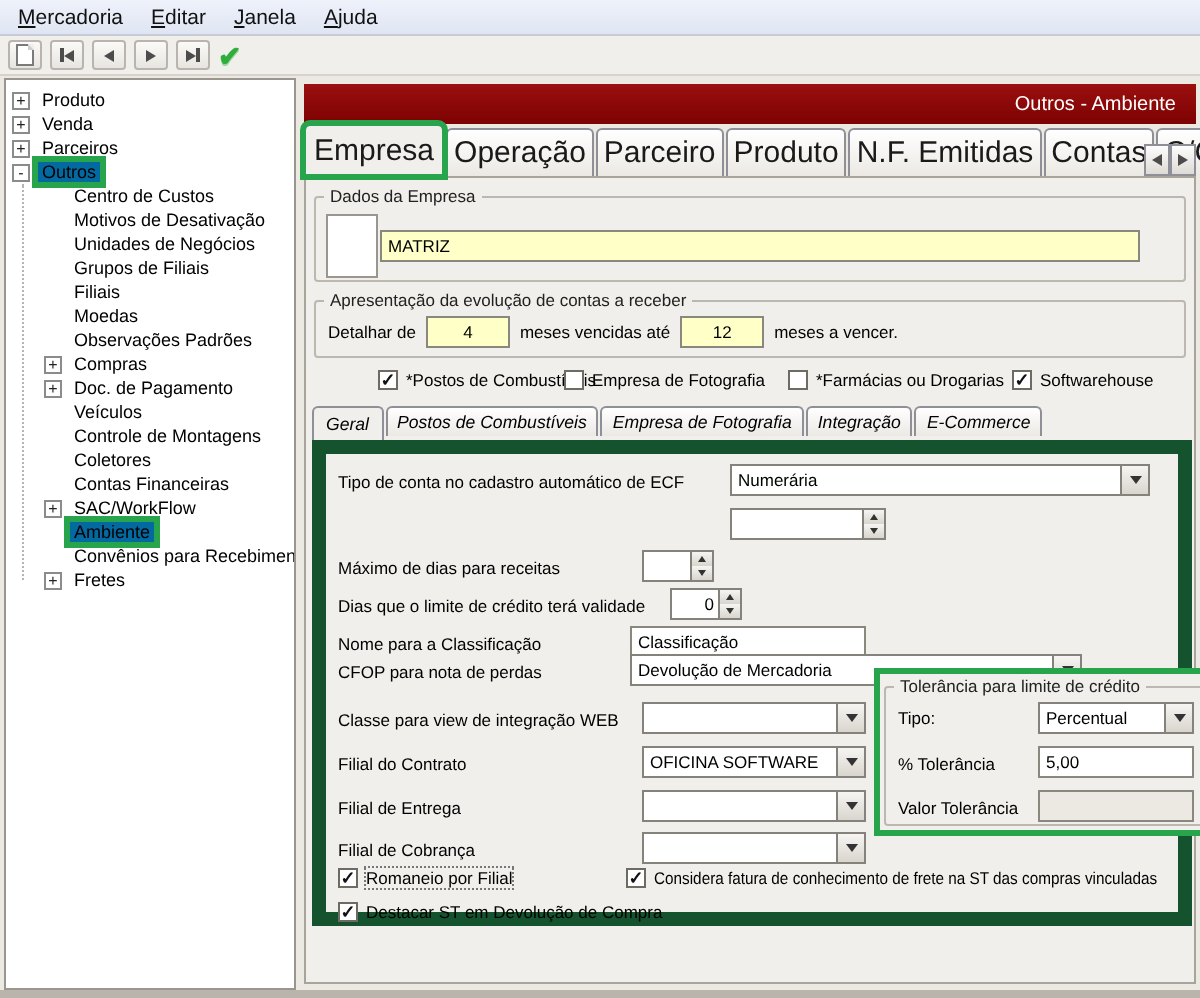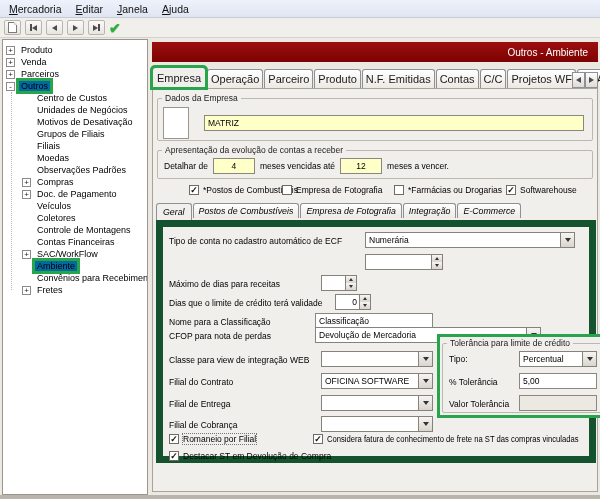--- a/index.html
+++ b/index.html
@@ -45,41 +45,41 @@
   .tree-children::before{ content:""; position:absolute; left:8px; top:0; bottom:6px;
     border-left:1px dotted #b5b5b5; }
 
   
   .main{ position:absolute; left:152px; top:40px; width:446px; height:452px; }
   .titlebar{ position:absolute; left:0; top:2px; width:446px; height:20px;
     background:linear-gradient(#9b0f0f,#7d0202); color:#fff; font-size:10px;
     display:flex; align-items:center; justify-content:flex-end; padding-right:10px; }
 
   .tabstrip{ position:absolute; left:0; top:28px; width:446px; height:20px; display:flex; align-items:flex-end; }
-  .tab{ font-size:11px; padding:3px 3px; border:1px solid #8f8f98; border-bottom:none;
+  .tab{ font-size:15px; padding:3px 3px; border:1px solid #8f8f98; border-bottom:none;
     border-radius:3px 3px 0 0; background:linear-gradient(#ffffff,#ece9e4); margin-right:1px;
     white-space:nowrap; color:#1a1a1a; }
   .tab.active{ background:#f1efec; outline:3px solid #27a44c; outline-offset:-1px; padding:4px 4px; position:relative; z-index:3; }
   .tabscroll{ position:absolute; right:0; bottom:0; display:flex; }
   .sbtn{ width:13px; height:16px; border:1px solid #8f8f98; background:linear-gradient(#fdfdfc,#dedbd5);
     display:flex; align-items:center; justify-content:center; }
   .sbtn .tri-l,.sbtn .tri-r{ border-top-width:3px; border-bottom-width:3px; }
 
   .tabpage{ position:absolute; left:0; top:48px; width:446px; height:404px;
     background:#f1efec; border:1px solid #a8a49c; }
 
   fieldset{ border:1px solid #bcb8af; border-radius:2px; }
   legend{ font-size:8.5px; padding:0 3px; margin-left:4px; color:#222; }
 
   .fs-dados{ position:absolute; left:4px; top:4px; width:436px; height:48px; }
   .logo-box{ position:absolute; left:5px; top:4px; width:26px; height:32px; background:#fff; border:1px solid #9a968f; }
   .inp{ border:1px solid #8a877f; background:#fff; font-size:8.5px; height:16px; padding:0 3px;
     font-family:"Liberation Sans",sans-serif; }
   .yellow{ background:#ffffc8; }
-  .matriz{ position:absolute; left:32px; top:12px; width:380px;margin-left:14px; }
+  .matriz{ position:absolute; left:32px; top:12px; width:380px; }
 
   .fs-evo{ position:absolute; left:4px; top:56px; width:436px; height:34px; }
   .evo-row{ display:flex; align-items:center; gap:5px; padding:3px 0 0 6px; font-size:8.5px; }
   .evo-row input{ width:42px; text-align:center; }
 
   .cbrow{ position:absolute; left:0; top:96px; width:446px; height:14px; }
   .cb{ display:flex; align-items:center; gap:4px; font-size:8.5px; white-space:nowrap; position:absolute; }
   .cbbox{ width:10px; height:10px; border:1px solid #6e6b65; background:#fff; flex:0 0 auto;
     font-size:9px; line-height:9px; text-align:center; color:#111; }
   .cbbox.checked::after{ content:"✓"; font-weight:bold; }
@@ -169,25 +169,25 @@
     <span class="toggle">-</span>
     <span class="lbl">Outros</span>
   </div>
   <div class="tree-children">
     <div class="trow lv1">
       <span class="toggle empty"></span>
       <span class="lbl">Centro de Custos</span>
     </div>
     <div class="trow lv1">
       <span class="toggle empty"></span>
+      <span class="lbl">Motivos de Desativação</span>
+    </div>
+    <div class="trow lv1">
+      <span class="toggle empty"></span>
       <span class="lbl">Unidades de Negócios</span>
-    </div>
-    <div class="trow lv1">
-      <span class="toggle empty"></span>
-      <span class="lbl">Motivos de Desativação</span>
     </div>
     <div class="trow lv1">
       <span class="toggle empty"></span>
       <span class="lbl">Grupos de Filiais</span>
     </div>
     <div class="trow lv1">
       <span class="toggle empty"></span>
       <span class="lbl">Filiais</span>
     </div>
     <div class="trow lv1">
@@ -205,25 +205,25 @@
     <div class="trow lv1">
       <span class="toggle">+</span>
       <span class="lbl">Doc. de Pagamento</span>
     </div>
     <div class="trow lv1">
       <span class="toggle empty"></span>
       <span class="lbl">Veículos</span>
     </div>
     <div class="trow lv1">
       <span class="toggle empty"></span>
+      <span class="lbl">Controle de Montagens</span>
+    </div>
+    <div class="trow lv1">
+      <span class="toggle empty"></span>
       <span class="lbl">Coletores</span>
-    </div>
-    <div class="trow lv1">
-      <span class="toggle empty"></span>
-      <span class="lbl">Controle de Montagens</span>
     </div>
     <div class="trow lv1">
       <span class="toggle empty"></span>
       <span class="lbl">Contas Financeiras</span>
     </div>
     <div class="trow lv1">
       <span class="toggle">+</span>
       <span class="lbl">SAC/WorkFlow</span>
     </div>
     <div class="trow lv1 hl">

